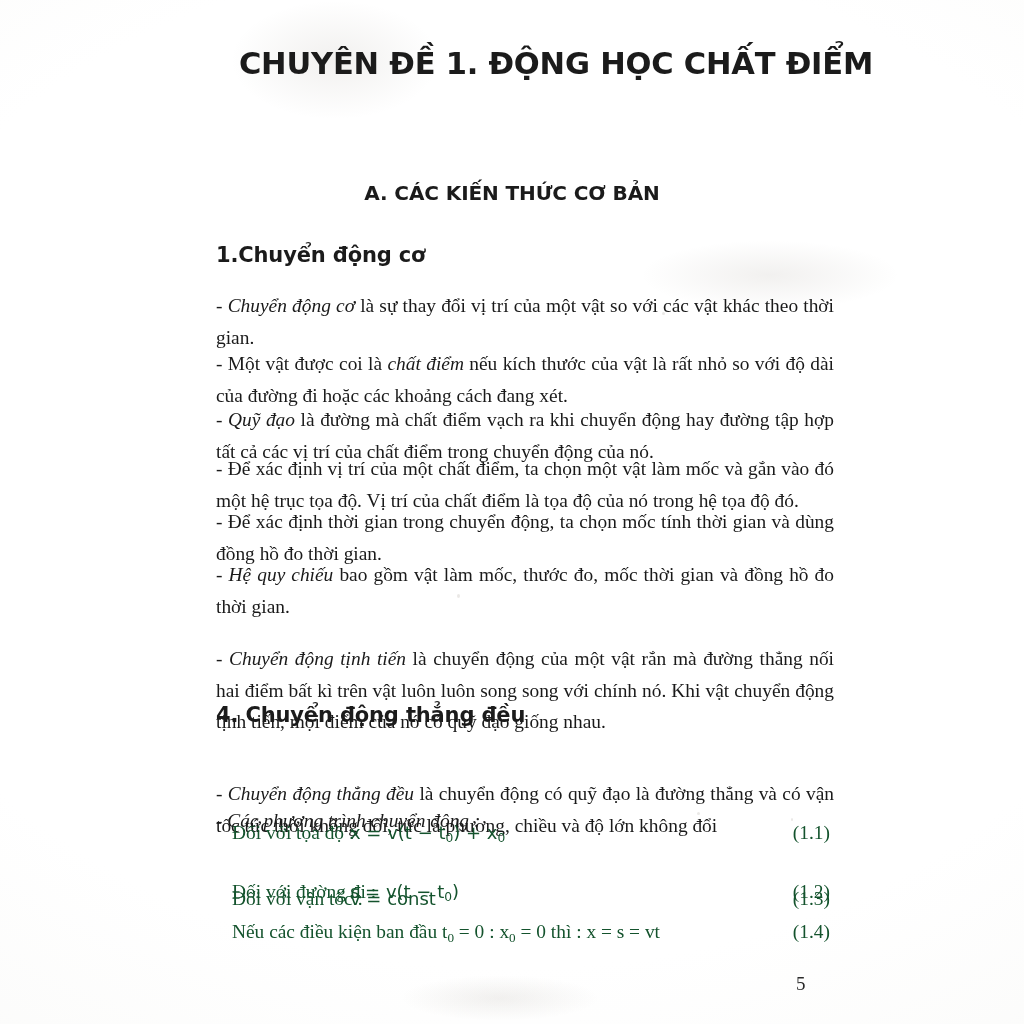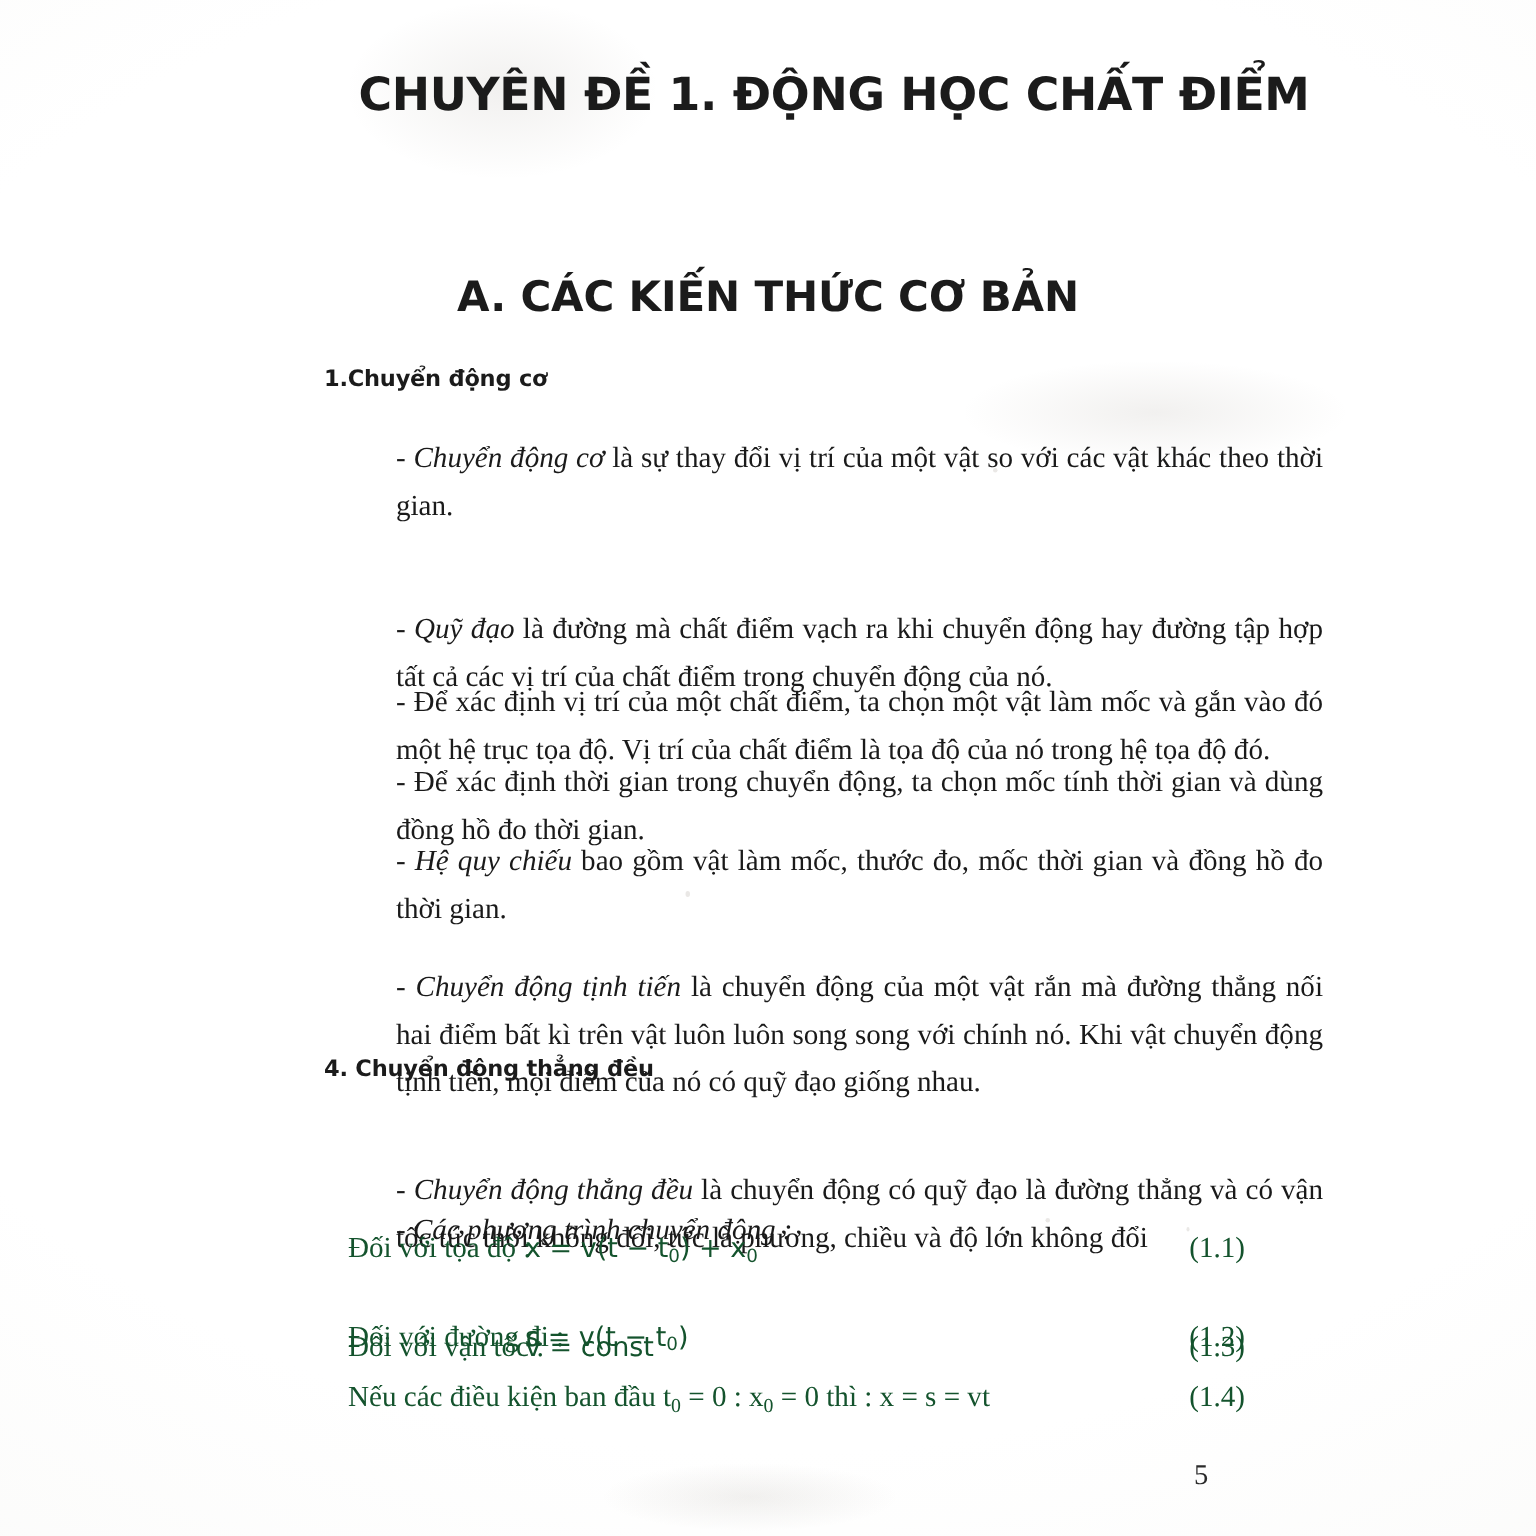--- a/index.html
+++ b/index.html
@@ -59,51 +59,50 @@
   }
 
   .section-title {
     position: absolute;
     top: 181px;
     left: 0;
     width: 1024px;
     text-align: center;
     font-family: "DejaVu Sans", sans-serif;
     font-weight: bold;
-    font-size: 28px;
+    font-size: 20px;
     letter-spacing: -0.1px;
     color: #1b1b1b;
     white-space: nowrap;
   }
 
   .sub-heading {
     position: absolute;
     left: 216px;
     font-family: "DejaVu Sans", sans-serif;
     font-weight: bold;
-    font-size: 15px;
+    font-size: 21px;
     letter-spacing: -0.15px;
     color: #1b1b1b;
     white-space: nowrap;
   }
   #h-1 { top: 243px; }
   #h-2 { top: 703px; }
 
   
   .para {
     position: absolute;
     left: 216px;
     width: 618px;
     font-family: "Liberation Serif", serif;
     font-size: 19.4px;
     line-height: 31.5px;
     text-align: justify;
     text-justify: inter-word;
     color: #1a1a1a;
-    margin-left: 48px;
   }
   .para.noj { text-align: left; }
   .para i { font-style: italic; }
 
   #p-1 { top: 271px; }
   #p-2 { top: 329px; }
   #p-3 { top: 385px; }
   #p-4 { top: 434px; }
   #p-5 { top: 487px; }
   #p-6 { top: 540px; }
@@ -189,20 +188,21 @@
 <div class="content">
 
   <div class="doc-title">CHUYÊN ĐỀ 1. ĐỘNG HỌC CHẤT ĐIỂM</div>
 
   <div class="section-title">A. CÁC KIẾN THỨC CƠ BẢN</div>
 
   <div class="sub-heading" id="h-1">1.Chuyển động cơ</div>
 
   <p class="para" id="p-1"><span>- </span><i>Chuyển động cơ</i><span> là sự thay đổi vị trí của một vật so với các vật khác theo thời gian.</span></p>
 
+  <p class="para" id="p-2"><span>- Một vật được coi là </span><i>chất điểm</i><span> nếu kích thước của vật là rất nhỏ so với độ dài của đường đi hoặc các khoảng cách đang xét.</span></p>
 
   <p class="para" id="p-3"><span>- </span><i>Quỹ đạo</i><span> là đường mà chất điểm vạch ra khi chuyển động hay đường tập hợp tất cả các vị trí của chất điểm trong chuyển động của nó.</span></p>
 
   <p class="para" id="p-4">- Để xác định vị trí của một chất điểm, ta chọn một vật làm mốc và gắn vào đó một hệ trục tọa độ. Vị trí của chất điểm là tọa độ của nó trong hệ tọa độ đó.</p>
 
   <p class="para" id="p-5">- Để xác định thời gian trong chuyển động, ta chọn mốc tính thời gian và dùng đồng hồ đo thời gian.</p>
 
   <p class="para" id="p-6"><span>- </span><i>Hệ quy chiếu</i><span> bao gồm vật làm mốc, thước đo, mốc thời gian và đồng hồ đo thời gian.</span></p>
 
 

